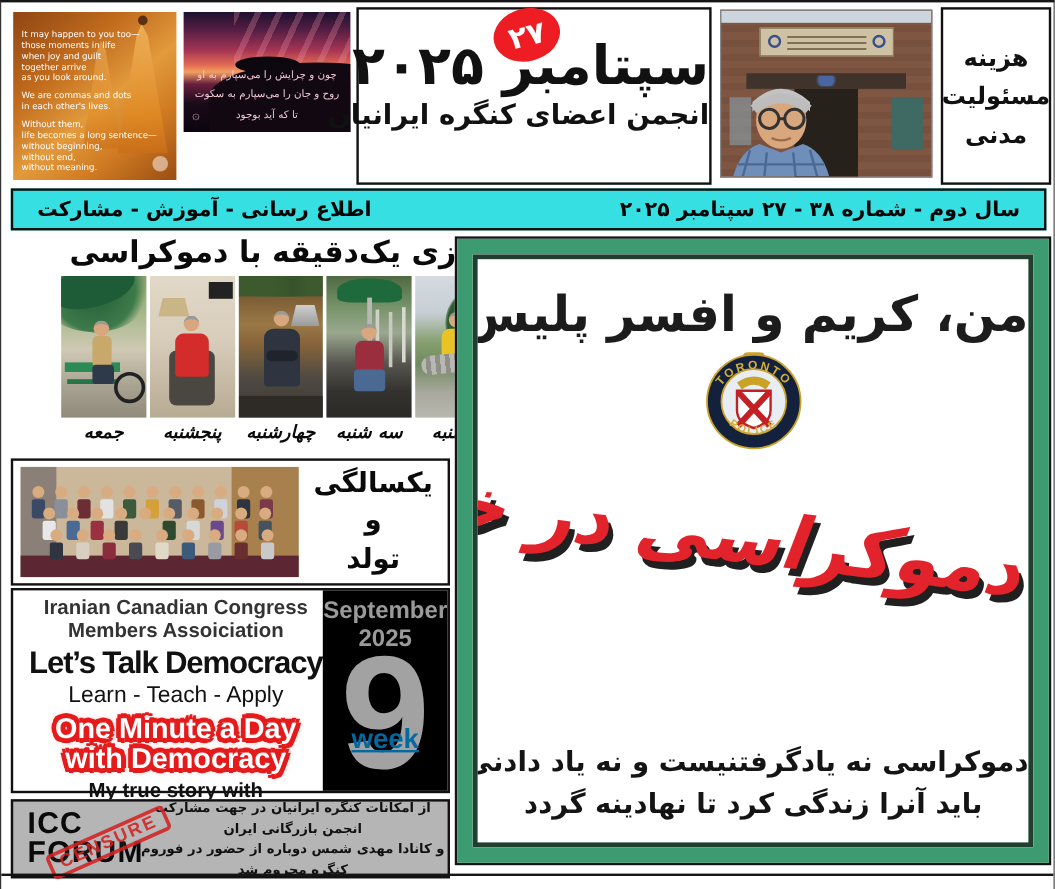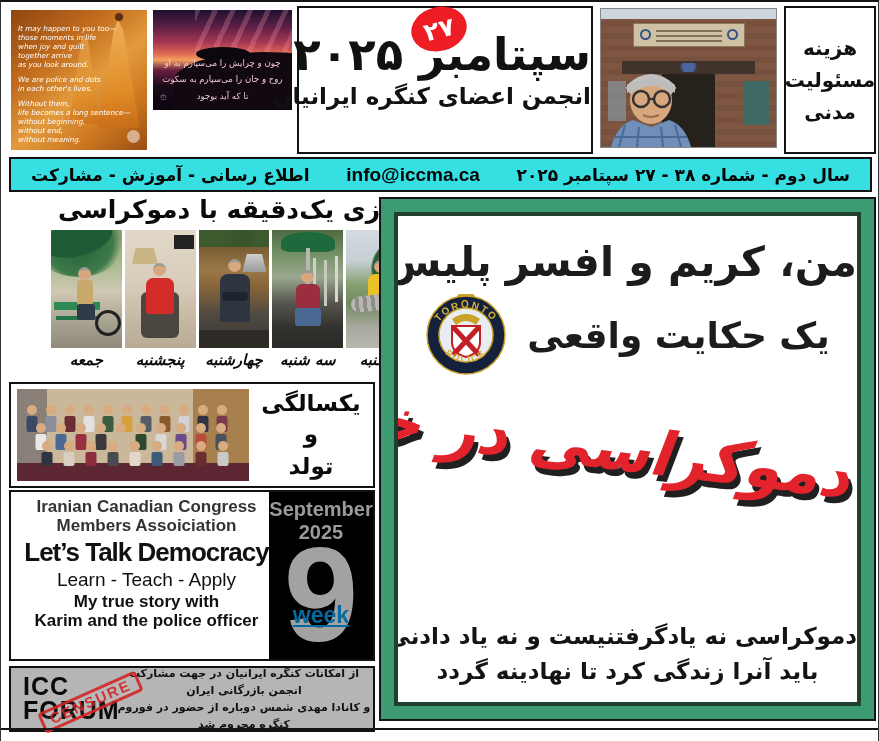--- a/index.html
+++ b/index.html
@@ -3,21 +3,21 @@
 <meta charset="utf-8">
 <style>
   html,body{margin:0;padding:0;background:#fff;}
   #page{position:relative;width:879px;height:741px;background:#fff;overflow:hidden;
         border-top:2px solid #151515;border-left:1px solid #333;border-right:1px solid #333;
         box-sizing:border-box;font-family:"DejaVu Sans",sans-serif;}
   .abs{position:absolute;margin-left:42px;}
   .panel{position:absolute;box-sizing:border-box;background:#fff;}
   
   .quote-card{left:10px;top:8px;width:136px;height:140px;overflow:hidden;color:#fff;
-    background:linear-gradient(140deg,#8f4612 0%,#c06a1c 30%,#e29a3c 55%,#cf7a22 75%,#9a4d12 100%);font-style:italic;}
+    background:linear-gradient(140deg,#8f4612 0%,#c06a1c 30%,#e29a3c 55%,#cf7a22 75%,#9a4d12 100%);}
   .quote-card span{position:absolute;display:block;}
   .qc-fig1{right:2px;top:10px;width:52px;height:108px;opacity:.85;
     background:linear-gradient(180deg,#f2b45e 0%,#e08a24 70%,#c96d18 100%);
     clip-path:polygon(48% 0,58% 9%,90% 100%,10% 100%,40% 9%);}
   .qc-fig2{right:42px;top:24px;width:40px;height:90px;opacity:.55;
     background:linear-gradient(180deg,#f2b45e 0%,#e08a24 70%,#c96d18 100%);
     clip-path:polygon(48% 0,58% 9%,90% 100%,10% 100%,40% 9%);}
   .qc-head{right:24px;top:3px;width:8px;height:8px;border-radius:50%;background:#5c2e12;}
   .qc-dot{right:7px;bottom:7px;width:13px;height:13px;border-radius:50%;background:rgba(255,255,255,.5);}
   .qc-text{position:relative;z-index:2;padding:8px 7px;font-size:7.2px;line-height:1.25;}
@@ -187,21 +187,21 @@
       <p>
         </p>
         <div>It may happen to you too—</div>
         <div>those moments in life</div>
         <div>when joy and guilt</div>
         <div>together arrive</div>
         <div>as you look around.</div>
       <p></p>
       <p>
         </p>
-        <div>We are police and dots</div>
+        <div>We are commas and dots</div>
         <div>in each other's lives.</div>
       <p></p>
       <p>
         </p>
         <div>Without them,</div>
         <div>life becomes a long sentence—</div>
         <div>without beginning,</div>
         <div>without end,</div>
         <div>without meaning.</div>
       <p></p>
@@ -257,21 +257,20 @@
   </div>
 
   <div class="panel civic-card">
     <div>هزینه</div>
     <div>مسئولیت</div>
     <div>مدنی</div>
   </div>
 
   <div class="panel info-bar">
     <span class="ib-motto">اطلاع رسانی - آموزش - مشارکت</span>
-    <span class="ib-email">info@iccma.ca</span>
     <span class="ib-issue">سال دوم - شماره ۳۸ - ۲۷ سپتامبر ۲۰۲۵</span>
   </div>
 
   <div class="abs daily-title">روزی یک‌دقیقه با دموکراسی</div>
 
   <div class="abs day-strip">
     <div class="day">
       <div class="day-photo s-fri">
         <span class="foliage"></span>
         <span class="umbrella"></span>
@@ -465,20 +464,24 @@
       <div>تولد</div>
     </div>
   </div>
 
   <div class="panel talk-panel">
     <div class="talk-left">
       <div class="org-line">Iranian Canadian Congress</div>
       <div class="org-line">Members Assoiciation</div>
       <div class="talk-headline">Let’s Talk Democracy</div>
       <div class="talk-sub">Learn - Teach - Apply</div>
+      <div class="slogan">
+        <div>One Minute a Day</div>
+        <div>with Democracy</div>
+      </div>
       <div class="story-line">My true story with</div>
       <div class="story-line">Karim and the police officer</div>
     </div>
     <div class="talk-cal">
       <div class="cal-month">September</div>
       <div class="cal-year">2025</div>
       <div class="cal-nine">9</div>
       <div class="cal-week">week</div>
     </div>
   </div>
@@ -512,21 +515,20 @@
               <path id="arcTop" d="M -33 6 A 33 33 0 0 1 33 6"></path>
               <path id="arcBot" d="M -31 -4 A 31 31 0 0 0 31 -4"></path>
             </defs>
             <text font-size="10" font-weight="bold" fill="#d4af37" letter-spacing="2" font-family="Liberation Sans,sans-serif">
               <textPath href="#arcTop" startOffset="50%" text-anchor="middle">TORONTO</textPath>
             </text>
             <text font-size="9" font-weight="bold" fill="#d4af37" letter-spacing="2" font-family="Liberation Sans,sans-serif">
               <textPath href="#arcBot" startOffset="50%" text-anchor="middle">POLICE</textPath>
             </text>
           </svg>
-          <div class="main-subhead">یک حکایت واقعی</div>
         </div>
         <div class="alarm">دموکراسی در خطر</div>
         <div class="main-quote">
           <div>دموکراسی نه یادگرفتنیست و نه یاد دادنی</div>
           <div>باید آنرا زندگی کرد تا نهادینه گردد</div>
         </div>
       </div>
     </div>
   </div>
 

